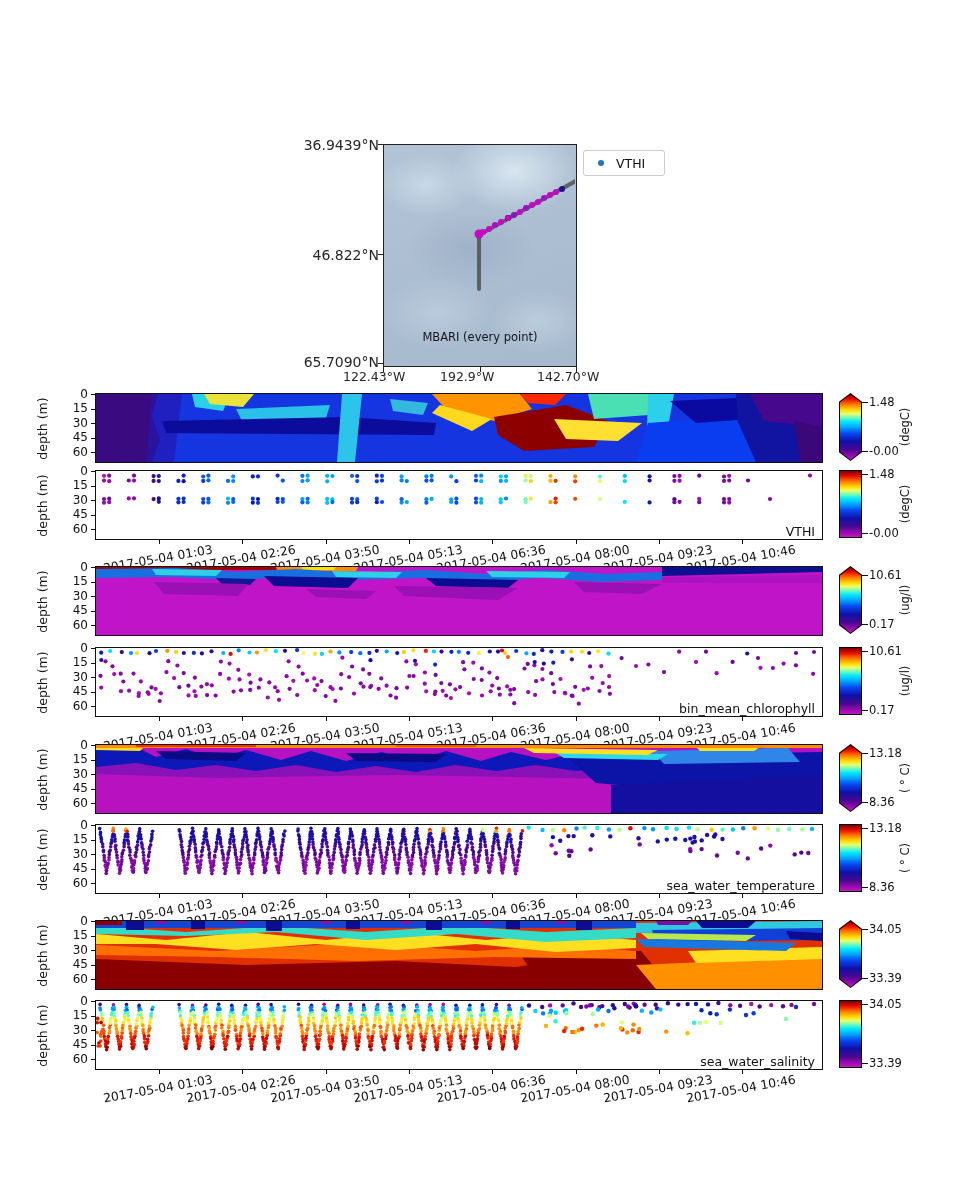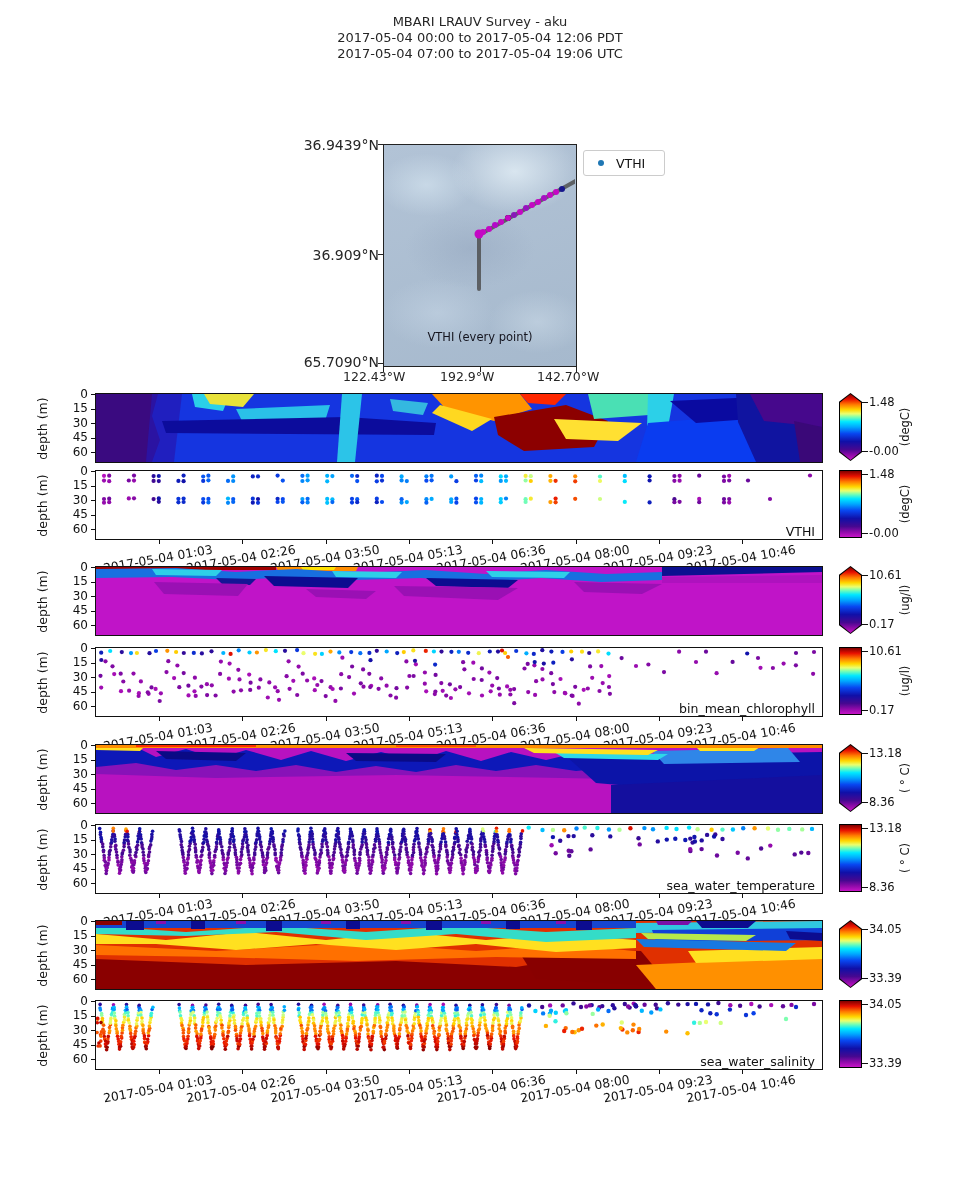--- a/index.html
+++ b/index.html
@@ -45,28 +45,23 @@
   .cbar .cbmax{top:-3px}.cbar .cbmin{bottom:-2px}
   .cbar.ext .cbmax{top:2px}.cbar.ext .cbmin{bottom:3px}
   .cbunits{position:absolute;left:46px;top:0;height:68px;width:40px;display:flex;align-items:center;justify-content:center;}
   .cbunits span{transform:rotate(-90deg);white-space:nowrap;font-size:11.5px;color:#111;}
 </style>
 </head>
 <body>
 
 <div class="page">
 
-  <div class="titleblock">
-    <div>MBARI LRAUV Survey - aku</div>
-    <div>2017-05-04 00:00  to  2017-05-04 12:06 PDT</div>
-    <div>2017-05-04 07:00  to  2017-05-04 19:06 UTC</div>
-  </div>
 
   <div class="latlab" style="top:137px">36.9439°N</div>
-  <div class="latlab" style="top:247px">36.909°N</div>
+  <div class="latlab" style="top:247px">46.822°N</div>
   <div class="latlab" style="top:354px">65.7090°N</div>
   <div class="maptickL" style="top:144px"></div>
   <div class="maptickL" style="top:254px"></div>
   <div class="maptickL" style="top:363px"></div>
   <div class="maptickB" style="left:383px"></div>
   <div class="maptickB" style="left:480px"></div>
   <div class="maptickB" style="left:576px"></div>
   <div class="lonlab" style="left:343px">122.43°W</div>
   <div class="lonlab" style="left:440px">192.9°W</div>
   <div class="lonlab" style="left:537px">142.70°W</div>
@@ -85,21 +80,21 @@
         <circle cx="136" cy="67" r="3" fill="#c408c4"></circle>
       <circle cx="142" cy="63" r="3" fill="#9812c0"></circle>
         <circle cx="148" cy="60" r="3" fill="#c408c4"></circle>
       <circle cx="154" cy="57" r="3" fill="#c408c4"></circle>
         <circle cx="160" cy="53" r="3" fill="#a810c4"></circle>
       <circle cx="166" cy="50" r="3" fill="#c408c4"></circle>
         <circle cx="172" cy="47" r="3" fill="#c408c4"></circle>
       <circle cx="178" cy="44" r="3" fill="#16168c"></circle>
       <circle cx="95" cy="89" r="4.5" fill="#c408c4"></circle>
     </svg>
-    <div class="mapoverlay">VTHI (every point)</div>
+    <div class="mapoverlay">MBARI (every point)</div>
   </div>
 
   <div class="legend">
     <div class="dot"></div>
     <div class="ltext">VTHI</div>
   </div>
 
   <div class="panel" style="top:393px">
     <svg class="fill" viewBox="0 0 726 68" preserveAspectRatio="none">
       <rect width="726" height="68" fill="#1535e0"></rect>

